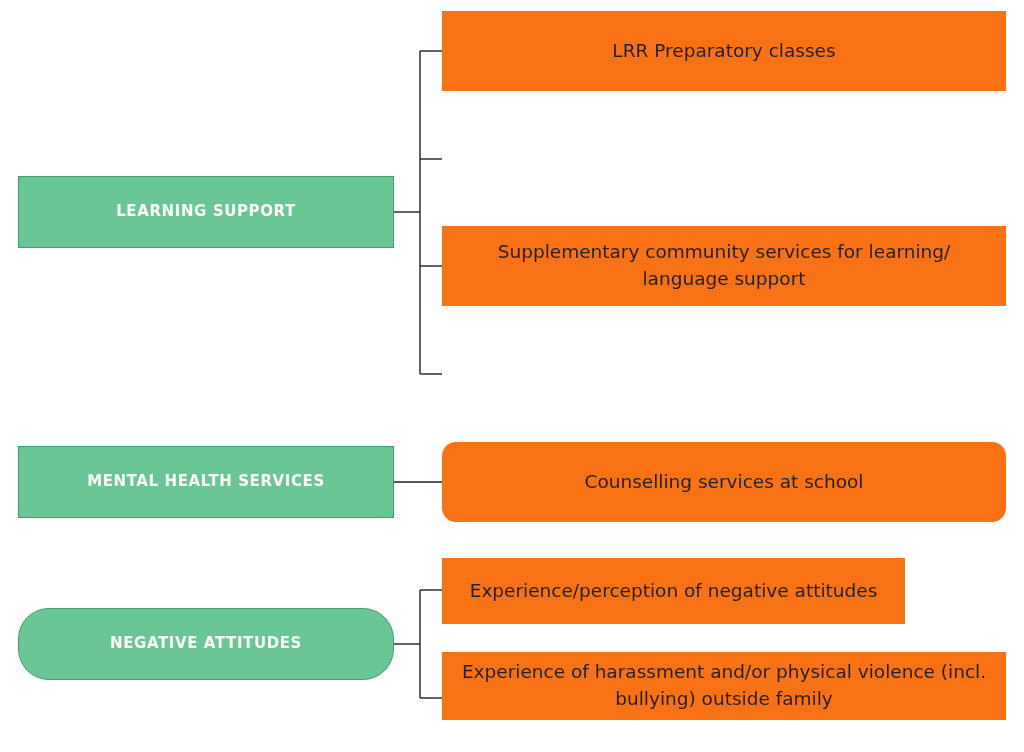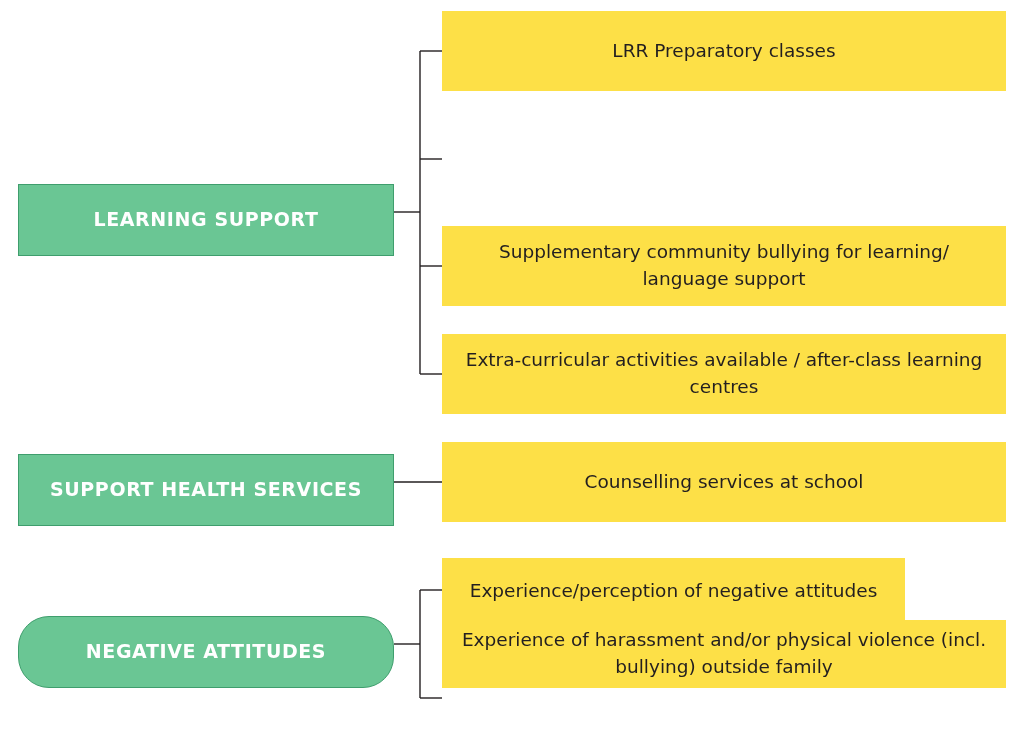--- a/index.html
+++ b/index.html
@@ -32,28 +32,27 @@
     box-sizing: border-box;
     background: #6ac694;
     border: 1px solid #3f9e6d;
     display: flex;
     align-items: center;
     justify-content: center;
     color: #ffffff;
     font-weight: bold;
     letter-spacing: 0.6px;
     text-align: center;
-    font-size: 19px;
+    font-size: 15px;
     line-height: 1.15;
-    margin-top: 8px;
   }
   .item-box {
     position: absolute;
     box-sizing: border-box;
-    background: #fde047;
+    background: #f97316;
     display: flex;
     align-items: center;
     justify-content: center;
     text-align: center;
     color: #231f20;
     font-size: 18.5px;
     line-height: 1.45;
     padding: 0 14px;
   }
   .item-box span {
@@ -86,40 +85,37 @@
   <div class="category-box" style="left:18px; top:176px; width:376px; height:72px;">
     <span>LEARNING SUPPORT</span>
   </div>
 
   <div class="item-box" style="left:442px; top:11px; width:564px; height:80px;">
     <span>LRR Preparatory classes</span>
   </div>
 
 
   <div class="item-box" style="left:442px; top:226px; width:564px; height:80px;">
-    <span>Supplementary community bullying for learning/ language support</span>
+    <span>Supplementary community services for learning/ language support</span>
   </div>
 
-  <div class="item-box" style="left:442px; top:334px; width:564px; height:80px;">
-    <span>Extra-curricular activities available / after-class learning centres</span>
+
+  <div class="category-box" style="left:18px; top:446px; width:376px; height:72px;">
+    <span>MENTAL HEALTH SERVICES</span>
   </div>
 
-  <div class="category-box" style="left:18px; top:446px; width:376px; height:72px;">
-    <span>SUPPORT HEALTH SERVICES</span>
-  </div>
-
-  <div class="item-box" style="left:442px; top:442px; width:564px; height:80px;">
+  <div class="item-box" style="left:442px; top:442px; width:564px; height:80px;border-radius:14px;">
     <span>Counselling services at school</span>
   </div>
 
   <div class="category-box" style="left:18px; top:608px; width:376px; height:72px;border-radius:31px;">
     <span>NEGATIVE ATTITUDES</span>
   </div>
 
   <div class="item-box" style="left:442px; top:558px; width:463px; height:66px;">
     <span>Experience/perception of negative attitudes</span>
   </div>
 
-  <div class="item-box" style="left:442px; top:620px; width:564px; height:68px;">
+  <div class="item-box" style="left:442px; top:652px; width:564px; height:68px;">
     <span>Experience of harassment and/or physical violence  (incl. bullying) outside family</span>
   </div>
 
 </div>
 
 </body></html>

